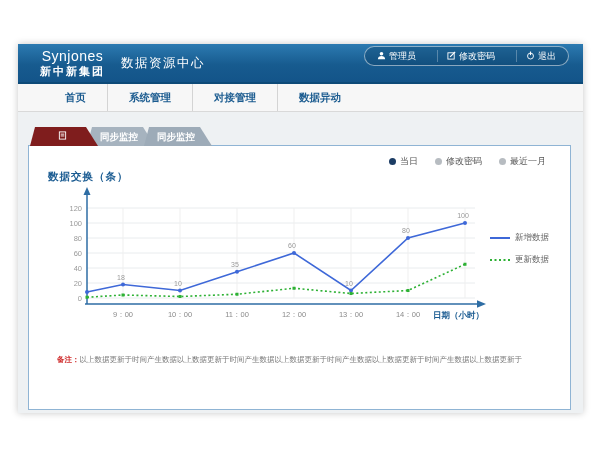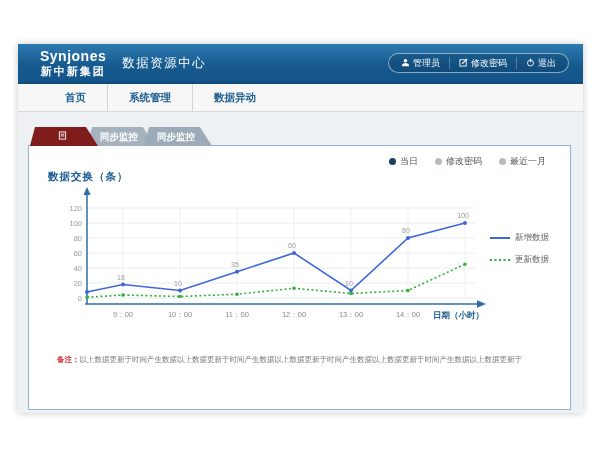--- a/index.html
+++ b/index.html
@@ -4,25 +4,25 @@
 <style>
   html,body{margin:0;padding:0;}
   body{width:600px;height:450px;background:#ffffff;position:relative;overflow:hidden;
        font-family:"Liberation Sans","DejaVu Sans",sans-serif;}
   .window{position:absolute;left:18px;top:44px;width:565px;height:369px;background:#eef1f3;
           box-shadow:0 0 7px rgba(0,0,0,.22);}
   
   .topbar{height:38px;background:linear-gradient(180deg,#2c7ab1 0%,#175b8f 55%,#135489 100%);
           border-bottom:2px solid #0d4a78;display:flex;align-items:center;position:relative;}
   .logo{margin-left:22px;color:#fff;line-height:1.1;text-align:center;}
-  .logo-1{font-size:14px;font-weight:bold;letter-spacing:.5px;}
+  .logo-1{font-size:14px;font-weight:normal;letter-spacing:.5px;}
   .logo-2{font-size:11px;font-weight:bold;letter-spacing:2px;}
   .app-title{color:#fff;font-size:12.5px;margin-left:16px;letter-spacing:1.5px;}
-  .user-pill{position:absolute;right:14px;top:9px;height:18px;display:flex;align-items:center;
-             border:1px solid rgba(255,255,255,.5);border-radius:10px;background:rgba(6,52,88,.30);padding:0 3px;}
+  .user-pill{position:absolute;right:14px;top:2px;height:18px;display:flex;align-items:center;
+             border:1px solid rgba(255,255,255,.5);border-radius:10px;background:rgba(6,52,88,.30);padding:0 3px;gap:12px;}
   .user-item{display:flex;align-items:center;gap:3px;color:#fff;font-size:9px;padding:0 9px;height:12px;cursor:pointer;white-space:nowrap;}
   .user-item + .user-item{border-left:1px solid rgba(255,255,255,.28);align-items:center;}
   
   .navbar{height:27px;background:#f7f7f7;border-bottom:1px solid #d9d9d9;display:flex;align-items:stretch;padding-left:26px;}
   .nav-item{padding:0 21px;font-size:10.5px;font-weight:bold;color:#1c5c90;line-height:27px;cursor:pointer;white-space:nowrap;}
   .nav-item + .nav-item{border-left:1px solid #d4d4d4;}
   
   .tabs{position:absolute;left:12px;top:83px;display:flex;z-index:2;}
   .tab{height:19px;line-height:19px;color:#fff;font-size:9.5px;font-weight:bold;
        padding:0 17px 0 13px;display:flex;align-items:center;gap:4px;cursor:pointer;
@@ -74,20 +74,21 @@
               <line x1="5" y1="0.6" x2="5" y2="4.6" stroke="#fff" stroke-width="1.3"></line>
             </svg></span>
           <span>退出</span>
         </div>
       </div>
   </div>
 
   <div class="navbar">
       <div class="nav-item">首页</div>
       <div class="nav-item">系统管理</div>
+      <div class="nav-item">对接管理</div>
       <div class="nav-item">数据异动</div>
     </div>
 
   <div class="tabs">
       <div class="tab active">
         <span><svg width="9" height="9" viewBox="0 0 10 10">
             <rect x="1.5" y="1" width="7" height="8" fill="none" stroke="#fff"></rect>
             <line x1="3" y1="3.5" x2="7" y2="3.5" stroke="#fff"></line>
             <line x1="3" y1="5.5" x2="7" y2="5.5" stroke="#fff"></line>
           </svg></span>

